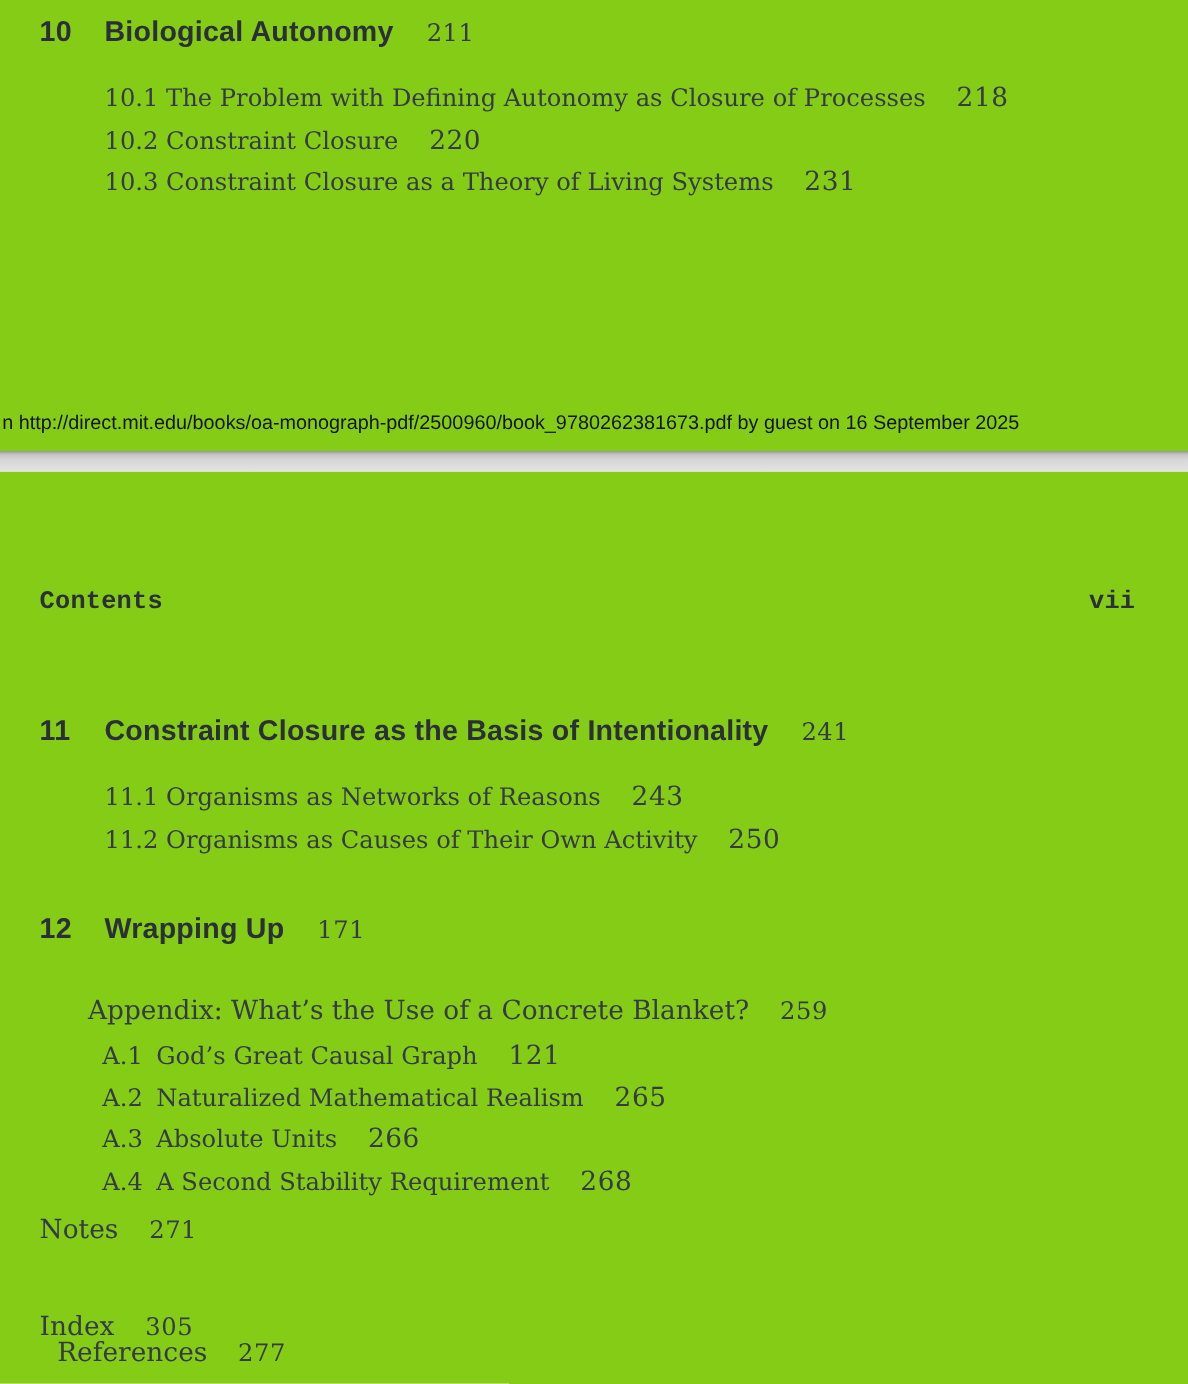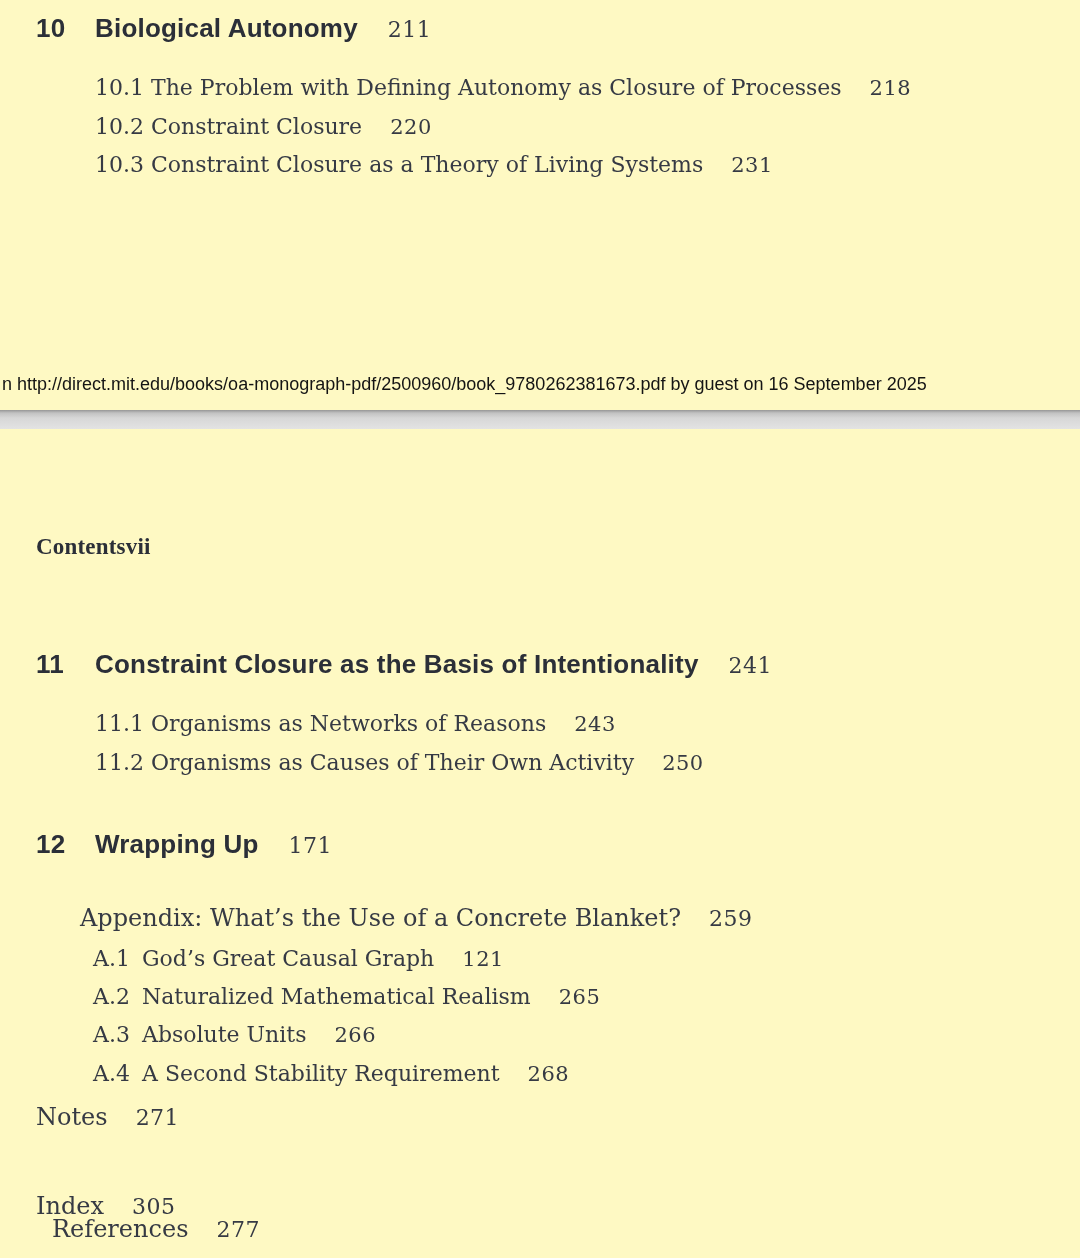--- a/index.html
+++ b/index.html
@@ -1,51 +1,51 @@
 <!DOCTYPE html>
 <html><head>
 <meta charset="utf-8">
 <style>
   * { margin:0; padding:0; box-sizing:border-box; }
   html, body { background:#ffffff; }
   .screen {
     position:relative; width:1080px; height:1258px;
-    background:#fef9c3; overflow:hidden;
+    background:#84cc16; overflow:hidden;
     font-family:"Liberation Sans", sans-serif;
   }
   .row { position:absolute; left:0; width:1080px; white-space:nowrap; line-height:1.15; }
 
   
   .chapter-row { padding-left:36px; font-family:"Liberation Sans",sans-serif; font-weight:700; font-size:26px; color:#2b2f38; letter-spacing:0.2px; }
   .chapter-row .ch-num { display:inline-block; width:59px; }
 
   
   .pagenum { font-family:"DejaVu Serif","Liberation Serif",serif; font-weight:400; font-size:22px; color:#363a44; margin-left:30px; letter-spacing:0.5px; }
 
   
   .sec-row { padding-left:95px; font-family:"DejaVu Serif","Liberation Serif",serif; font-size:22px; color:#363a44; }
   .sec-row .sec-num { display:inline-block; min-width:42px; margin-right:7px; }
-  .sec-row .pagenum { margin-left:28px; font-size:21px; }
+  .sec-row .pagenum { margin-left:28px; font-size:24px; }
   .appendix-secs { padding-left:93px; }
 
   
   .serif-row { padding-left:36px; font-family:"DejaVu Serif","Liberation Serif",serif; font-size:24px; color:#363a44; }
   .serif-row .pagenum { margin-left:28px; font-size:22px; }
 
   
   .watermark { padding-left:2px; font-family:"Liberation Sans",sans-serif; font-size:18px; color:#141414; }
 
   
   .page-divider {
     position:absolute; left:0; top:410px; width:1080px; height:19px;
     background:linear-gradient(to bottom, #969696 0px, #c2c2c2 3px, #d7d7d7 8px, #e3e3e3 100%);
   }
 
   
-  .header-row { display:flex; padding:0 48px 0 36px; font-family:Liberation Serif, serif; font-weight:700; font-size:23px; color:#2b2f38; letter-spacing:0.2px; }
+  .header-row { display:flex; justify-content:space-between; padding:0 48px 0 36px; font-family:Liberation Mono, monospace; font-weight:700; font-size:23px; color:#2b2f38; letter-spacing:0.2px; }
 </style>
 </head>
 <body>
 
 <div class="screen">
 
   <section>
     <div class="row chapter-row" style="top:14px;">
       <span class="ch-num">10</span><span>Biological Autonomy</span><span class="pagenum">211</span>
     </div>

